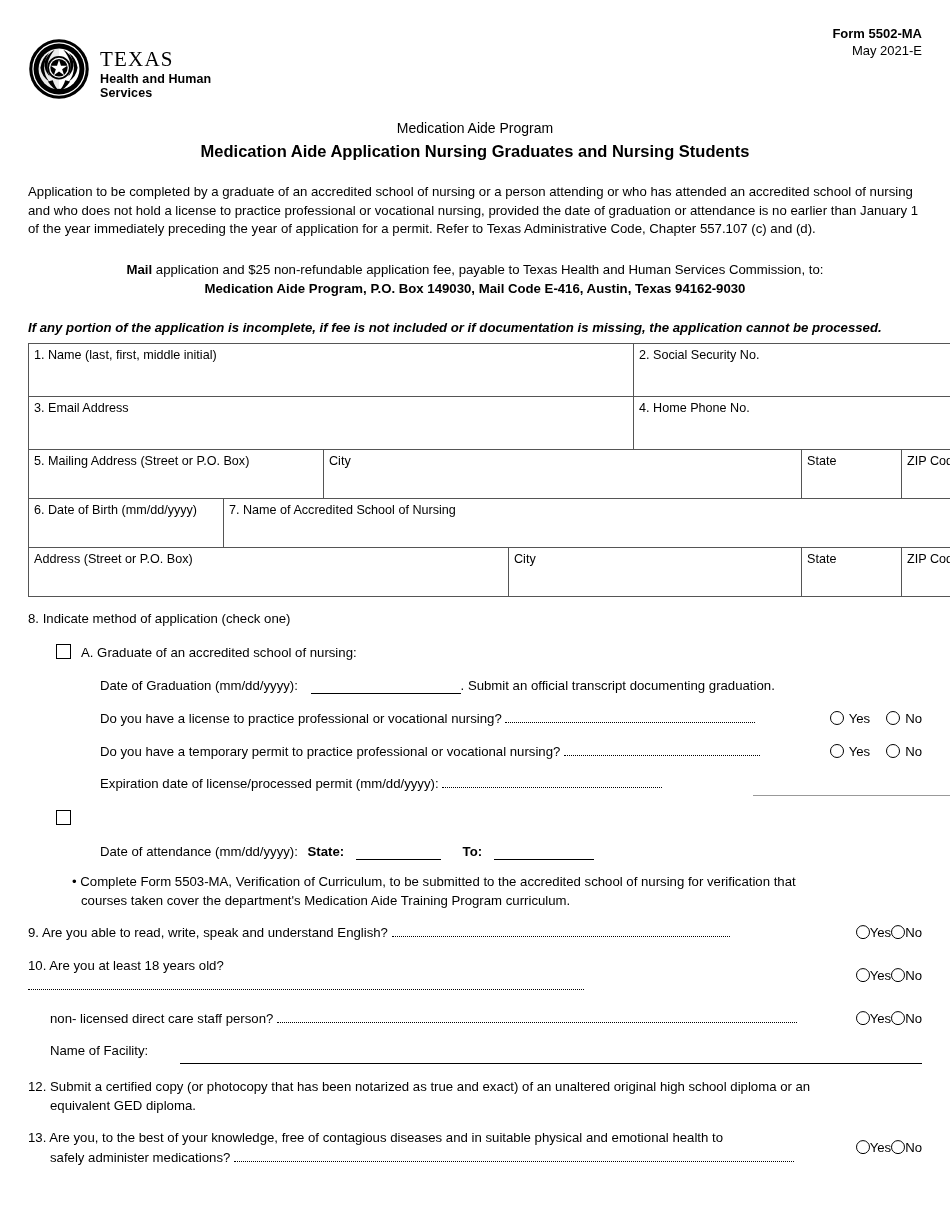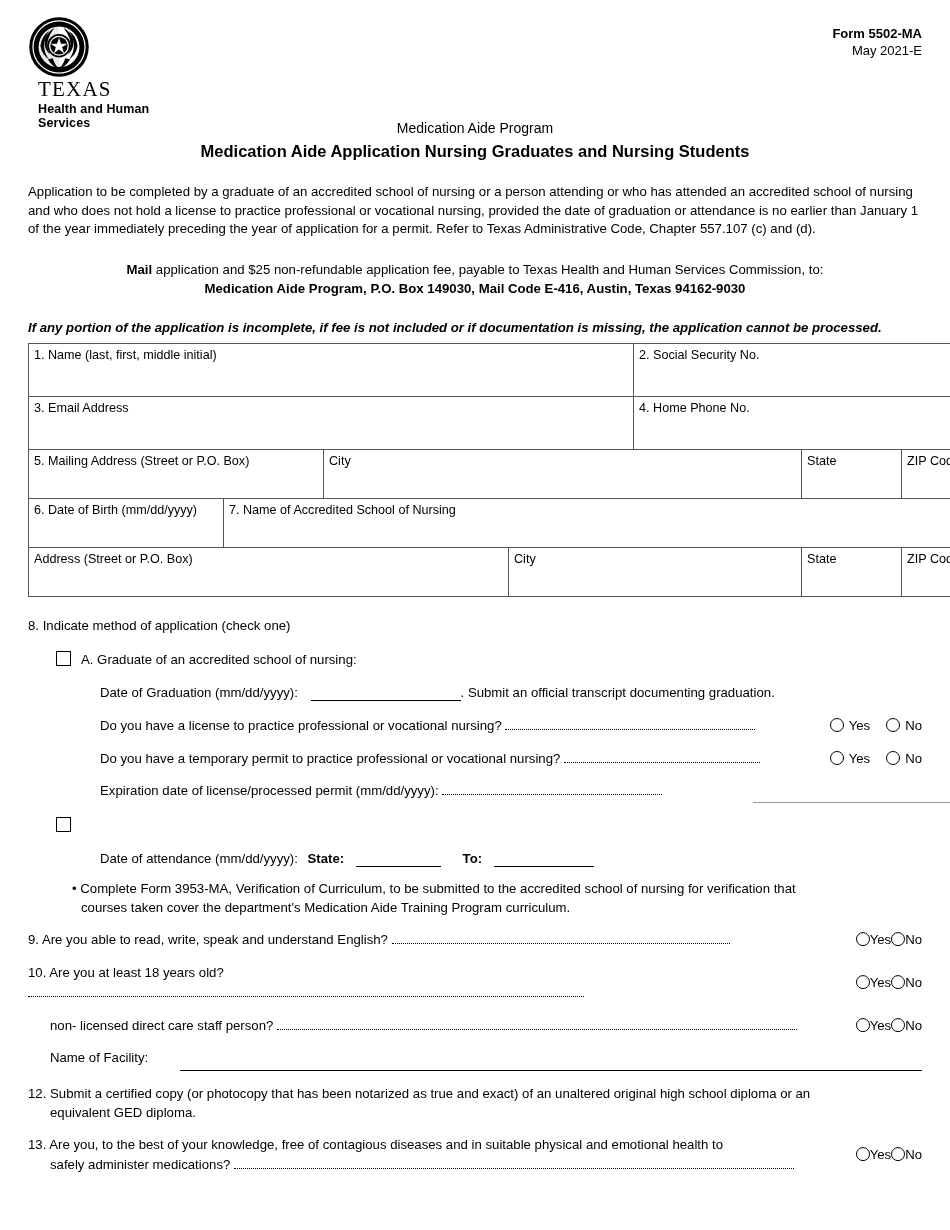--- a/index.html
+++ b/index.html
@@ -25,24 +25,23 @@
 
   
   .header {
     position: relative;
     height: 78px;
     padding-top: 22px;
   }
   .logo-block {
     position: absolute;
     left: 0;
-    top: 16px;
+    top: 38px;
     display: flex;
-    align-items: flex-start;
-    flex-direction: column;
+    align-items: flex-end;
   }
   .seal {
     width: 62px;
     height: 62px;
     flex: 0 0 62px;
   }
   .logo-words {
     margin-left: 10px;
     line-height: 1.12;
   }
@@ -112,21 +111,21 @@
     border: 1px solid #555;
     vertical-align: top;
     padding: 4px 4px 0 5px;
     font-size: 12.6px;
     height: 44px;
     line-height: 1.25;
   }
   table.form-grid tr.tall td { height: 48px; }
 
   
-  .body-section { margin-top: 19px; font-size: 13.2px; }
+  .body-section { margin-top: 12px; font-size: 13.2px; }
   .q-line {
     position: relative;
     line-height: 1.5;
   }
   .indent1 { margin-left: 28px; }
   .indent2 { margin-left: 72px; }
 
   .cbx {
     display: inline-block;
     width: 13px;
@@ -332,21 +331,21 @@
 
     <div class="q-line indent2" style="margin-top:13px;">
       <span>Date of attendance (mm/dd/yyyy):</span>
       <b style="margin-left:6px;">State:</b>
       <span class="rule" style="width:85px;margin-left:8px;"></span>
       <b style="margin-left:18px;">To:</b>
       <span class="rule" style="width:100px;margin-left:8px;"></span>
     </div>
 
     <div class="bullets" style="margin-top:11px;">
-      <div>• Complete Form 3953-MA, Verification of Curriculum, to be submitted to the accredited school of nursing for verification that</div>
+      <div>• Complete Form 5503-MA, Verification of Curriculum, to be submitted to the accredited school of nursing for verification that</div>
       <div style="text-indent:0;padding-left:9px;">courses taken cover the department's Medication Aide Training Program curriculum.</div>
     </div>
   </div>
 
   <div class="q-block" style="margin-top:13px;padding-right:148px;">
     <span>9. Are you able to read, write, speak and understand English?</span>
     <span class="dots" style="width:338px;"></span>
     <span class="yn-mid">
       <span class="radio"></span><span class="lbl">Yes</span><span class="radio"></span><span class="lbl last">No</span>
     </span>

